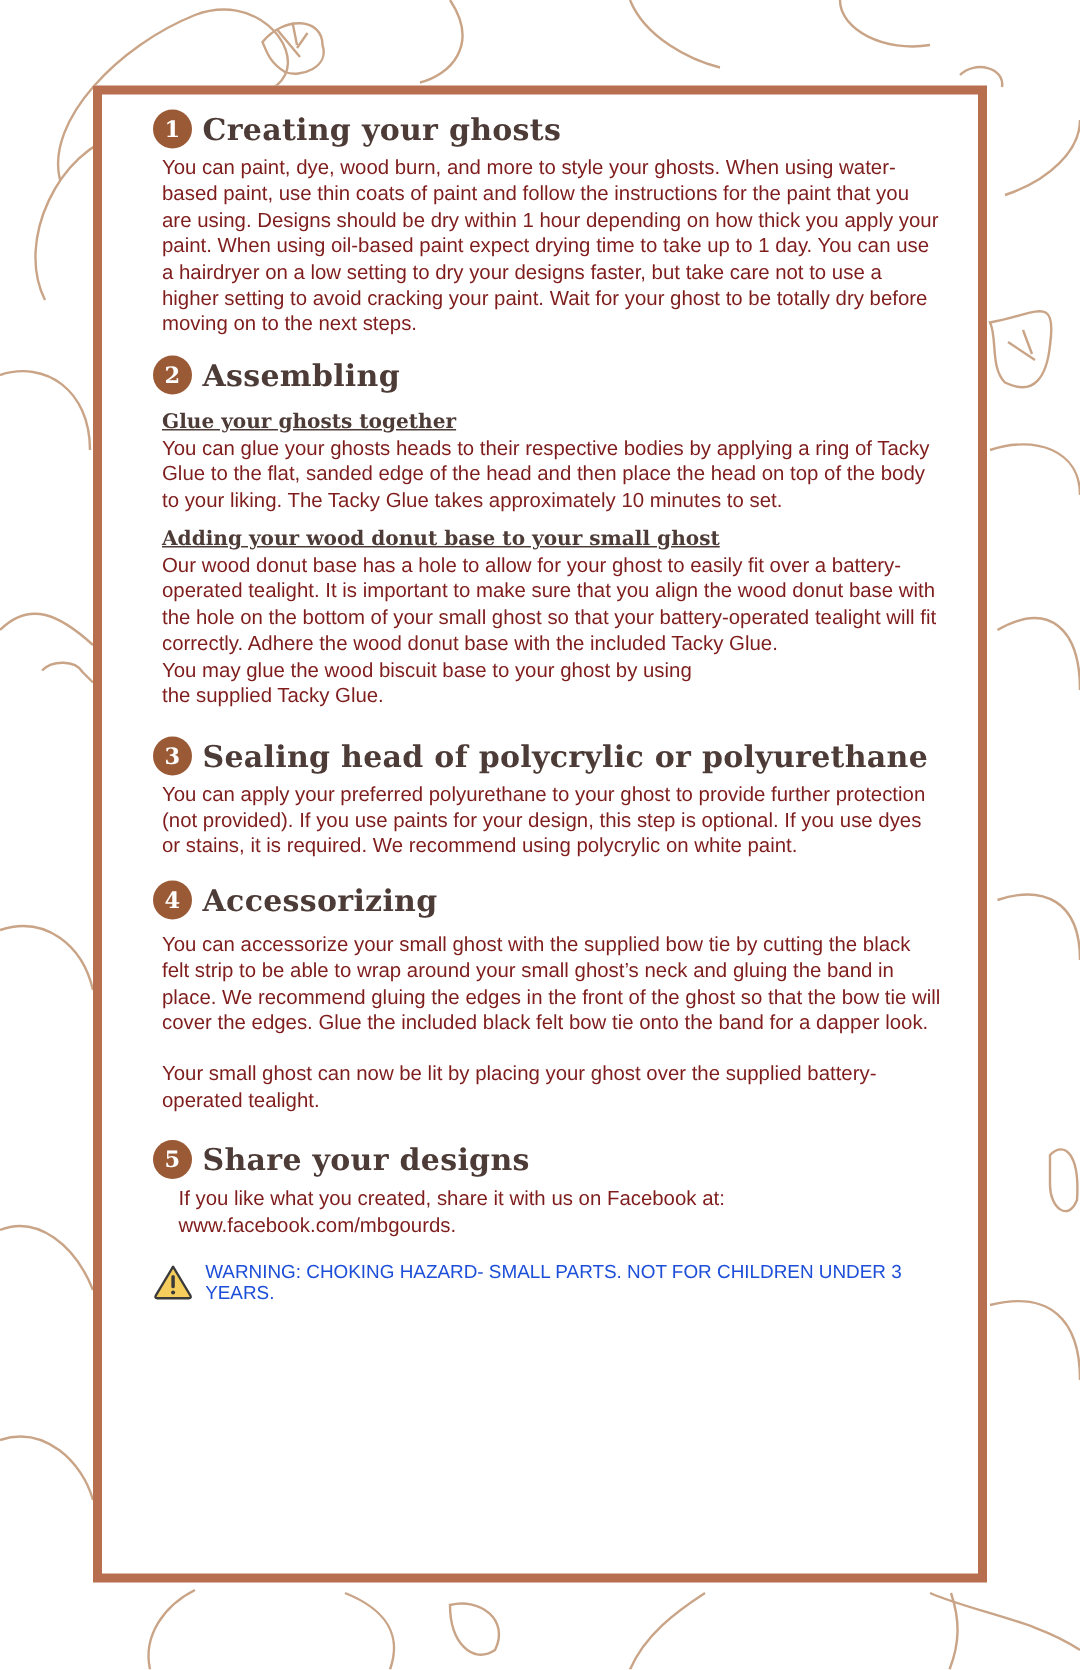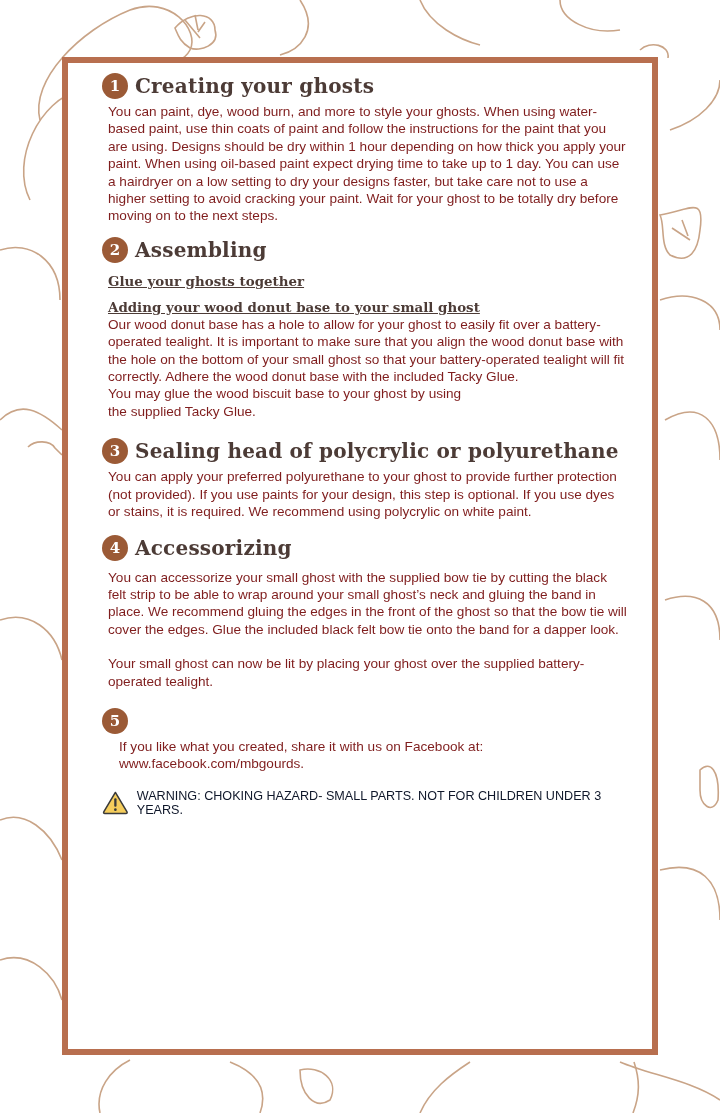--- a/index.html
+++ b/index.html
@@ -27,21 +27,21 @@
   }
   p {
     margin:0; font-size:13.6px; line-height:17.4px; color:#7f1d1d;
   }
   .sub {
     font-family:"DejaVu Serif", serif; font-weight:bold; font-size:13.4px;
     color:#4c3b36; margin:0; line-height:17px;text-decoration:underline;
   }
   .warning {
     display:flex; align-items:center; gap:8px; margin-left:-6px;
-    font-size:12.6px; color:#0f172a;
+    font-size:12.6px; color:#1d4ed8;
   }
 </style>
 </head>
 <body>
 
 <svg class="bg" viewBox="0 0 720 1113" fill="none" stroke="#c9a487" stroke-width="1.6">
   <path d="M40 120 C30 80 80 30 130 10 C170 -5 200 30 190 50 C180 70 150 60 130 70"></path>
   <path d="M30 200 C10 160 40 100 80 90"></path>
   <path d="M175 28 C190 10 215 12 215 30 C220 45 200 52 190 48 C180 42 178 35 175 28 Z"></path>
   <path d="M185 20 L200 38 M195 15 L198 30 M205 22 L198 32"></path>
@@ -81,20 +81,21 @@
       </div>
       <p>You can paint, dye, wood burn, and more to style your ghosts. When using water-based paint, use thin coats of paint and follow the instructions for the paint that you are using. Designs should be dry within 1 hour depending on how thick you apply your paint. When using oil-based paint expect drying time to take up to 1 day. You can use a hairdryer on a low setting to dry your designs faster, but take care not to use a higher setting to avoid cracking your paint. Wait for your ghost to be totally dry before moving on to the next steps.</p>
     </div>
 
     <div class="section" style="margin-top:12px;">
       <div class="heading" style="margin-bottom:10px;">
         <span class="badge">2</span>
         <span>Assembling</span>
       </div>
       <div class="sub">Glue your ghosts together</div>
+      <p>You can glue your ghosts heads to their respective bodies by applying a ring of Tacky Glue to the flat, sanded edge of the head and then place the head on top of the body to your liking. The Tacky Glue takes approximately 10 minutes to set.</p>
       <div class="sub" style="margin-top:9px;">Adding your wood donut base to your small ghost</div>
       <p>Our wood donut base has a hole to allow for your ghost to easily fit over a battery-operated tealight. It is important to make sure that you align the wood donut base with the hole on the bottom of your small ghost so that your battery-operated tealight will fit correctly. Adhere the wood donut base with the included Tacky Glue.</p>
       <p style="padding-right:150px;">You may glue the wood biscuit base to your ghost by using the supplied Tacky Glue.</p>
     </div>
 
     <div class="section" style="margin-top:18px;">
       <div class="heading">
         <span class="badge">3</span>
         <span>Sealing head of polycrylic or polyurethane</span>
       </div>
@@ -106,20 +107,21 @@
         <span class="badge">4</span>
         <span>Accessorizing</span>
       </div>
       <p>You can accessorize your small ghost with the supplied bow tie by cutting the black felt strip to be able to wrap around your small ghost’s neck and gluing the band in place. We recommend gluing the edges in the front of the ghost so that the bow tie will cover the edges. Glue the included black felt bow tie onto the band for a dapper look.</p>
       <p style="margin-top:17px;">Your small ghost can now be lit by placing your ghost over the supplied battery-operated tealight.</p>
     </div>
 
     <div class="section" style="margin-top:18px;">
       <div class="heading">
         <span class="badge">5</span>
+        <span>Share your designs</span>
       </div>
       <p style="padding-right:120px;margin-left:11px;">If you like what you created, share it with us on Facebook at: www.facebook.com/mbgourds.</p>
     </div>
 
     <div class="warning" style="margin-top:16px;">
       <svg width="28" height="25" viewBox="0 0 28 25">
         <path d="M14 2 L26 22 Q27 24 25 24 L3 24 Q1 24 2 22 Z" fill="#f5cd5c" stroke="#3a3a3a" stroke-width="1.6" stroke-linejoin="round"></path>
         <rect x="12.8" y="8" width="2.4" height="9" rx="1" fill="#3a3a3a"></rect>
         <circle cx="14" cy="20" r="1.4" fill="#3a3a3a"></circle>
       </svg>

